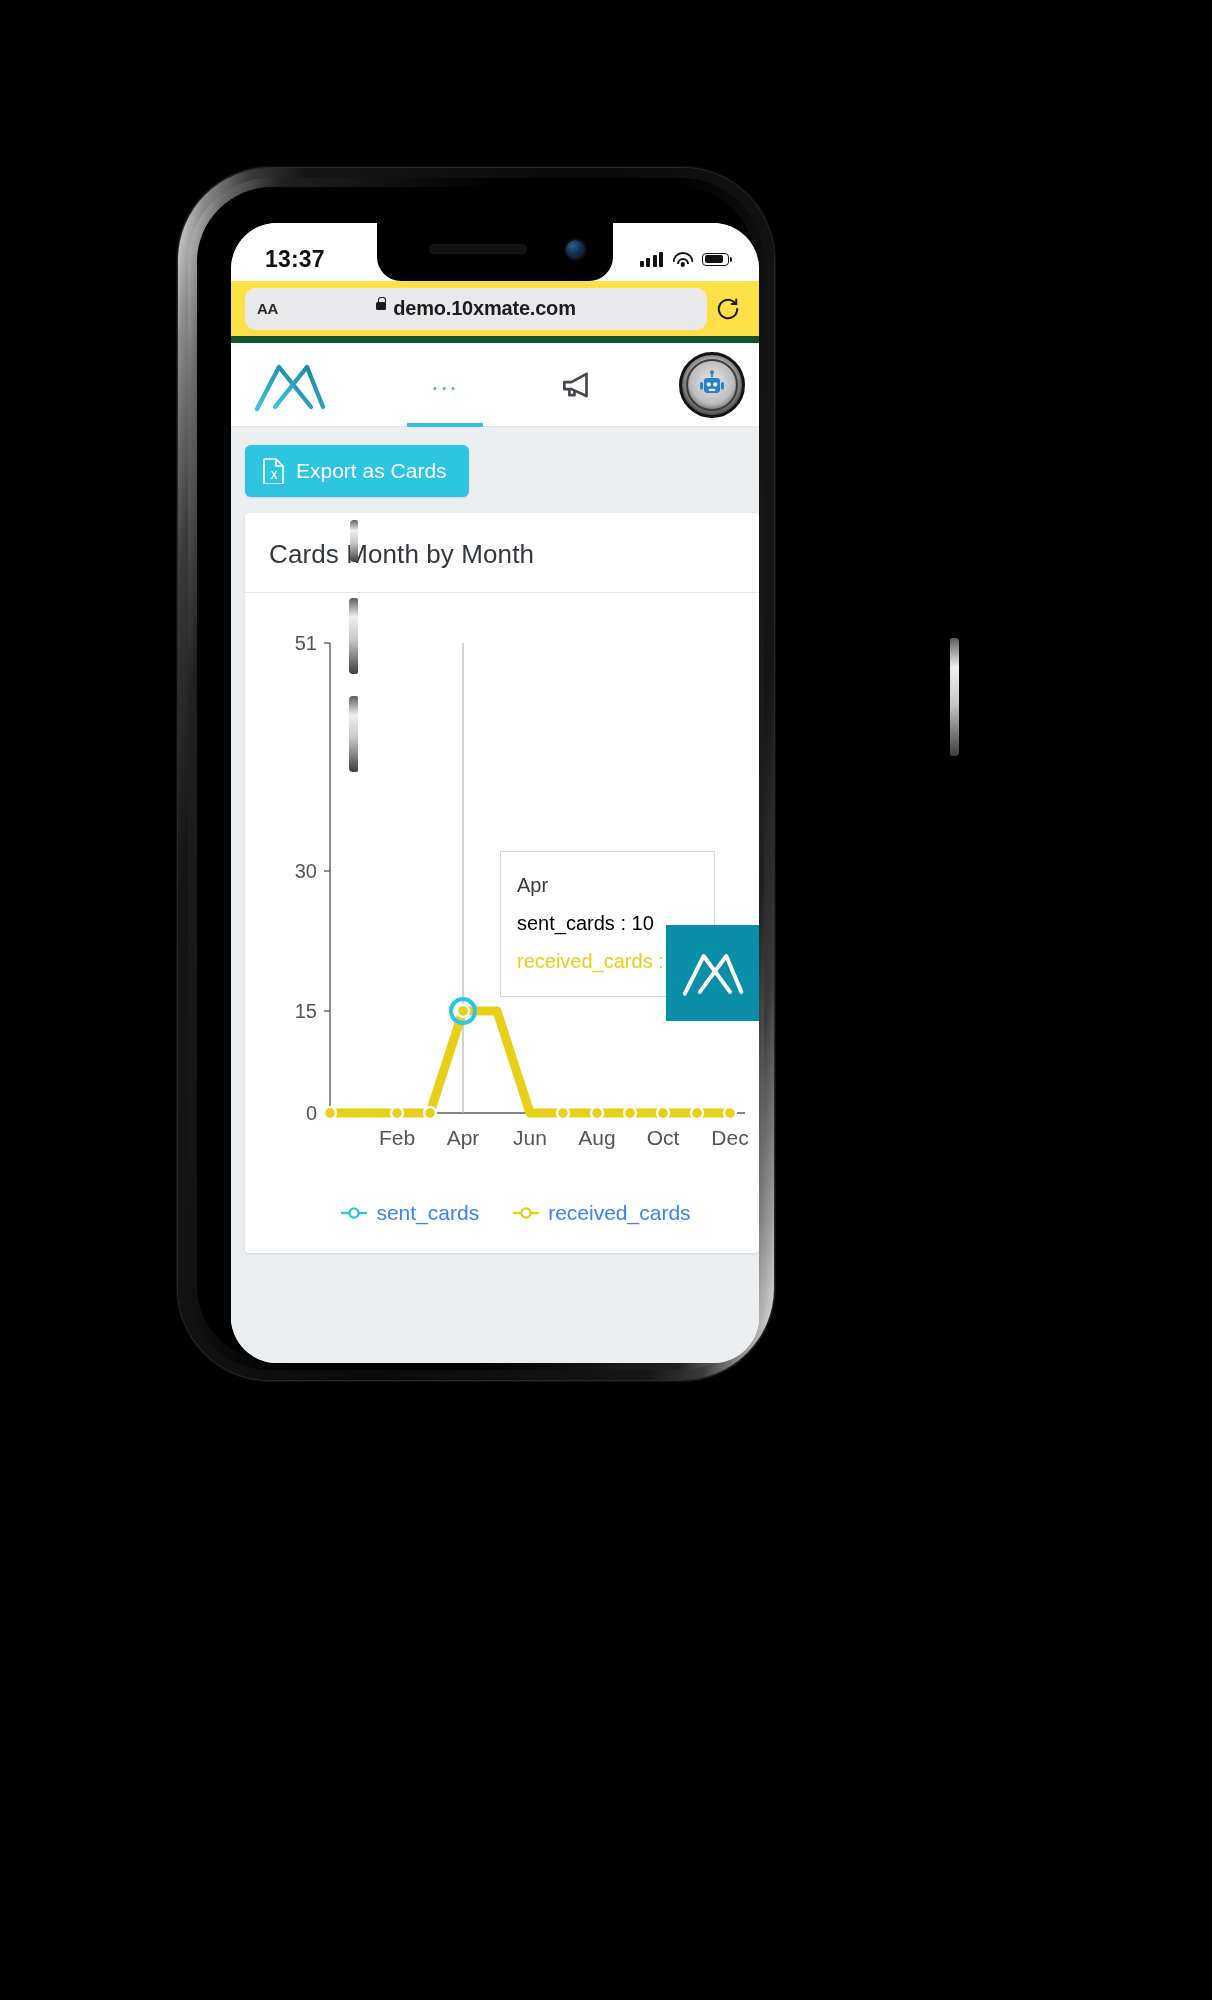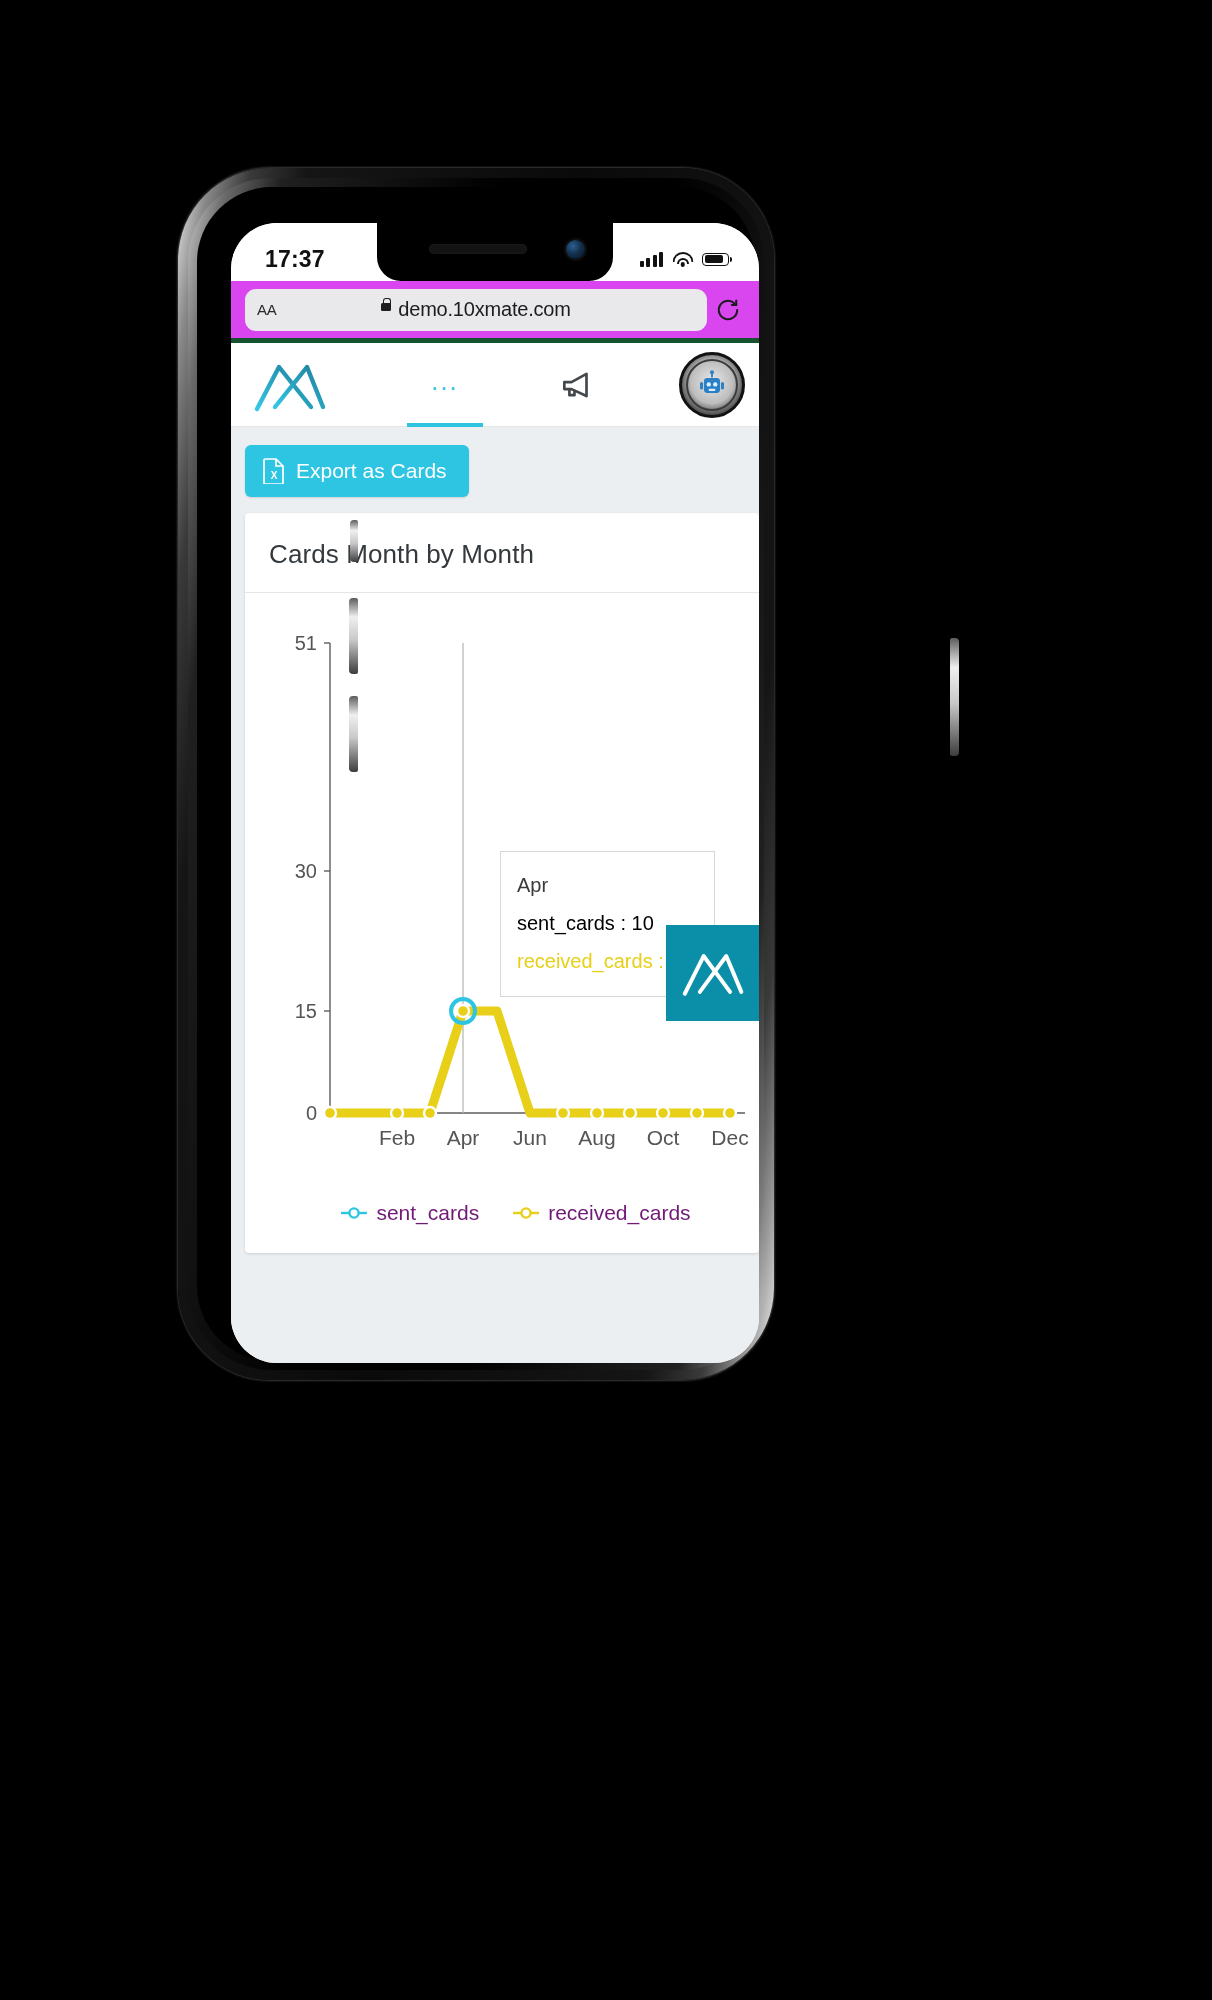--- a/index.html
+++ b/index.html
@@ -73,23 +73,24 @@
   .wifi span.b{ width:12px; height:6px;  bottom:3px; }
   .wifi span.c{ width:4.5px; height:4.5px; bottom:0; border-radius:50%; background:#111; border:none; }
   .batt{ position:relative; width:27px; height:13px; border:1.8px solid #111; border-radius:4px; }
   .batt::after{ content:""; position:absolute; right:-4px; top:3.5px; width:2.4px; height:5px;
     background:#111; border-radius:0 2px 2px 0; }
   .batt i{ position:absolute; left:1.5px; top:1.5px; bottom:1.5px; width:72%; background:#111; border-radius:2px; }
 
   
   .urlbar-wrap{
     position:absolute; top:58px; left:0; width:100%; height:62px;
-    background:#d946ef; z-index:15;
+    background:#fde047; z-index:15;
     display:flex; align-items:center; padding:0 14px;
-    border-bottom:5px solid #14532d;
+    border-bottom:7px solid #14532d;
+    font-weight:bold;
   }
   .urlbar{
     flex:1; height:42px; background:#e9e9eb; border-radius:11px;
     display:flex; align-items:center; position:relative; padding:0 12px;
   }
   .aa{ font-size:14px; color:#2a2a2a; letter-spacing:-.3px; white-space:nowrap; }
   .url-center{
     position:absolute; left:0; right:0; display:flex; align-items:flex-start; justify-content:center; gap:7px;
     pointer-events:none;
   }
@@ -158,21 +159,21 @@
     background:#fff; border:1px solid #d7d7d7; padding:14px 16px 16px;
     font-size:20px; line-height:1.9; z-index:5; pointer-events:none;
   }
   .tt-title{ color:#3b3b3b; }
   .tt-sent{ color:#000000; white-space:nowrap; }
   .tt-recv{ color:#e8cf18; white-space:nowrap; }
 
   .legend{
     position:absolute; left:0; right:0; bottom:28px;
     display:flex; justify-content:center; align-items:center; gap:34px;
-    font-size:21px; color:#701a75;padding-left:28px;
+    font-size:21px; color:#3b82f6;padding-left:28px;
   }
   .legend-item{ display:flex; align-items:center; gap:9px; cursor:pointer; }
 
   
   .float-widget{
     position:absolute; right:-3px; top:498px; width:96px; height:96px;
     background:#0b8fa8; display:flex; align-items:center; justify-content:center; z-index:8;
   }
 </style>
 </head>
@@ -185,21 +186,21 @@
       <div class="phone-inner">
 
         <div class="screen">
 
           <div class="notch">
             <div class="speaker"></div>
             <div class="cam"></div>
           </div>
 
           <div class="statusbar">
-            <div class="st-time">17:37</div>
+            <div class="st-time">13:37</div>
             <div class="st-right">
               <div class="sig">
                   <i></i>
                   <i></i>
                   <i></i>
                   <i></i>
                 </div>
               <div class="wifi">
                 <span class="a"></span>
                   <span class="b"></span>

